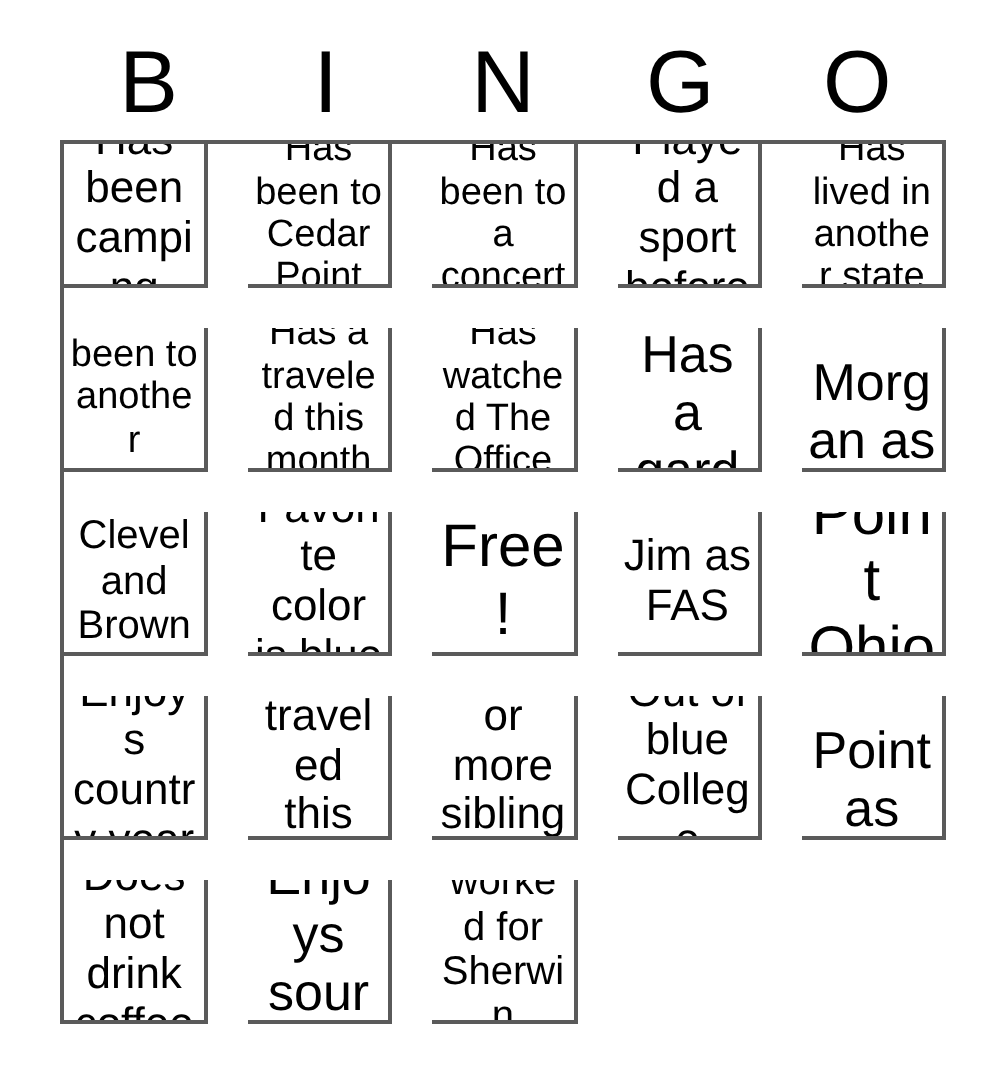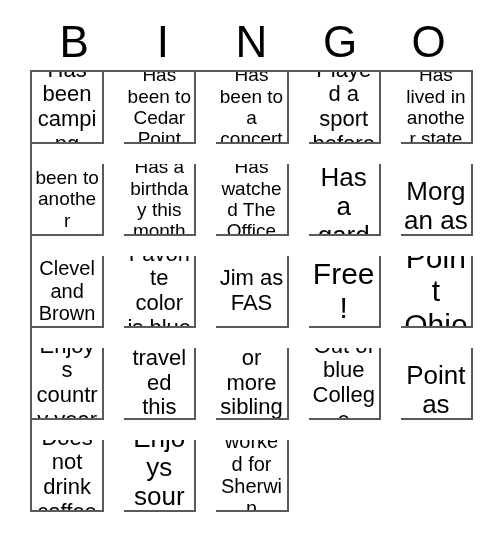--- a/index.html
+++ b/index.html
@@ -115,42 +115,42 @@
       <div class="cell sz-lg">
         <span class="cell-text">Played a sport before</span>
       </div>
       <div class="cell sz-md">
         <span class="cell-text">Has lived in another state</span>
       </div>
       <div class="cell sz-md">
         <span class="cell-text">Has been to another country</span>
       </div>
       <div class="cell sz-md">
-        <span class="cell-text">Has a birthday this month</span>
+        <span class="cell-text">Has a traveled this month</span>
       </div>
       <div class="cell sz-md">
         <span class="cell-text">Has watched The Office</span>
       </div>
       <div class="cell sz-xl">
         <span class="cell-text">Has a garden</span>
       </div>
       <div class="cell sz-xl">
         <span class="cell-text">Morgan as FAS</span>
       </div>
       <div class="cell sz-sm">
         <span class="cell-text">Is a Cleveland Browns Fan</span>
       </div>
       <div class="cell sz-lg">
         <span class="cell-text">Favorite color is blue</span>
       </div>
+      <div class="cell sz-xxl">
+        <span class="cell-text">Free!</span>
+      </div>
       <div class="cell sz-lg">
         <span class="cell-text">Jim as FAS</span>
-      </div>
-      <div class="cell sz-xxl">
-        <span class="cell-text">Free!</span>
       </div>
       <div class="cell sz-xxl">
         <span class="cell-text">Point Ohio</span>
       </div>
       <div class="cell sz-lg">
         <span class="cell-text">Enjoys country year</span>
       </div>
       <div class="cell sz-lg">
         <span class="cell-text">Has traveled this year</span>
       </div>

